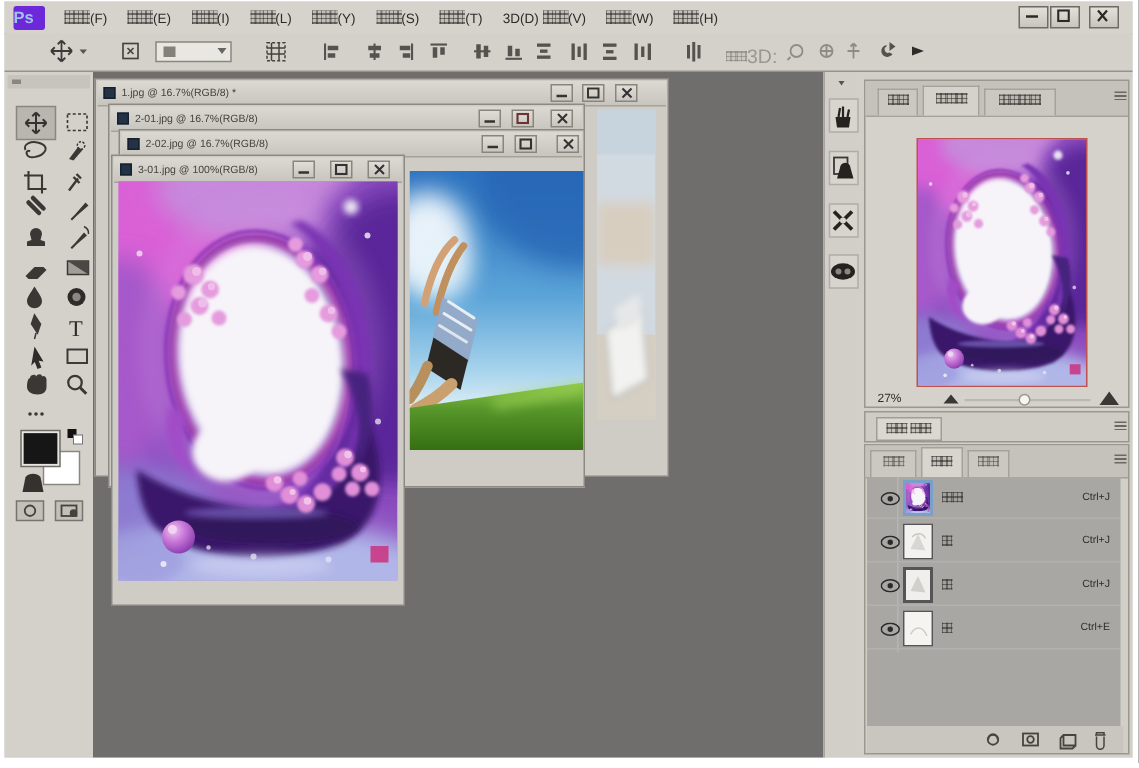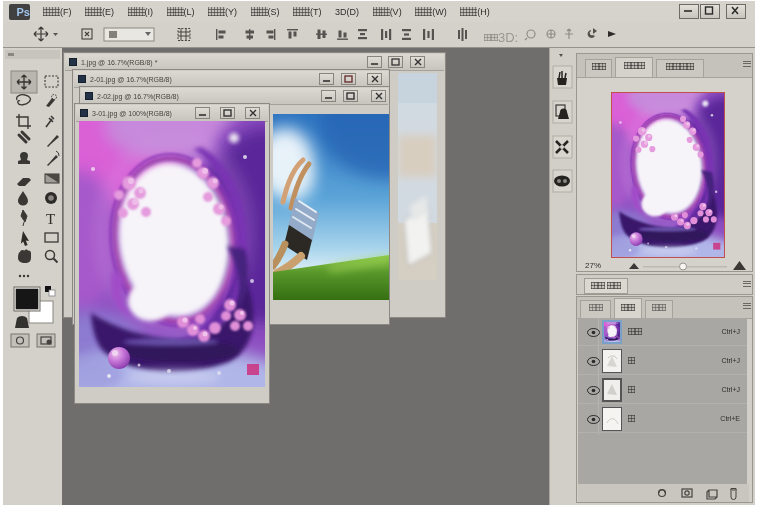--- a/index.html
+++ b/index.html
@@ -182,30 +182,30 @@
  <rect x="0" y="150" width="39" height="57" fill="#d5cec2"></rect>
  <path d="M6,147 L30,135 L34,180 L10,193 Z" fill="#f2f2f0" stroke="#a6aaae" stroke-width="1" filter="url(#b2)"></path>
  <path d="M12,133 L28,123 L30,140 L14,148 Z" fill="#e6e8e8" filter="url(#b2)"></path>
 </g>
 </defs>
 </svg>
 
 <div id="app"></div>
 
 <div id="menubar" class="abs menu" style="left:3px;top:1px;width:752px;height:21px;background:#d6d3cd;border-bottom:1px solid #a8a5a0;">
- <div class="abs" style="left:6px;top:3px;width:21px;height:16px;background:#404040;border-radius:2px;color:#9fc4ee;font-size:11px;font-weight:bold;text-align:right;line-height:17px;">Ps</div>
+ <div class="abs" style="left:6px;top:3px;width:21px;height:16px;background:#6d28d9;border-radius:2px;color:#9fc4ee;font-size:11px;font-weight:bold;text-align:left;line-height:17px;">Ps</div>
  <div class="abs" style="left:40px;top:6px;white-space:nowrap;letter-spacing:0;">
   <span style="margin-right:11px"><span class="zh"></span><span class="zh"></span>(F)</span>
   <span style="margin-right:11px"><span class="zh"></span><span class="zh"></span>(E)</span>
   <span style="margin-right:11px"><span class="zh"></span><span class="zh"></span>(I)</span>
   <span style="margin-right:11px"><span class="zh"></span><span class="zh"></span>(L)</span>
   <span style="margin-right:11px"><span class="zh"></span><span class="zh"></span>(Y)</span>
   <span style="margin-right:11px"><span class="zh"></span><span class="zh"></span>(S)</span>
   <span style="margin-right:11px"><span class="zh"></span><span class="zh"></span>(T)</span>
-  <span style="margin-right:11px">3D(D)</span>
+  <span style="margin-right:0">3D(D)</span>
   <span style="margin-right:11px"><span class="zh"></span><span class="zh"></span>(V)</span>
   <span style="margin-right:11px"><span class="zh"></span><span class="zh"></span>(W)</span>
   <span><span class="zh"></span><span class="zh"></span>(H)</span>
  </div>
  <div class="abs" style="left:676px;top:3px;width:18px;height:13px;border:1px solid #6e6b66;background:linear-gradient(#e3e0da,#c8c5bf);">
       <svg width="16" height="11">
         <path d="M4,6 l8,0" stroke="#2a2a28" stroke-width="1.6"></path>
       </svg>
     </div>
  <div class="abs" style="left:697px;top:3px;width:18px;height:13px;border:1px solid #6e6b66;background:linear-gradient(#e3e0da,#c8c5bf);">

